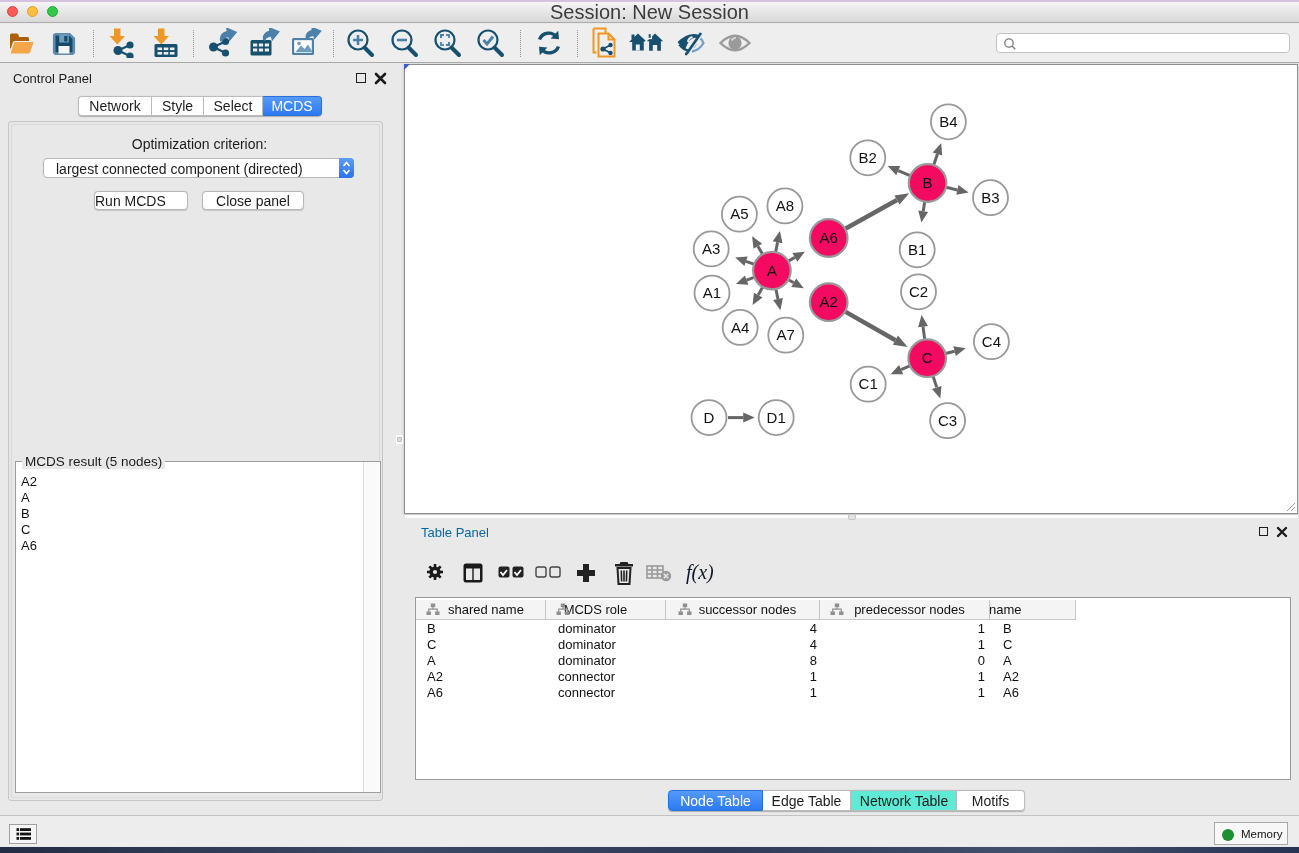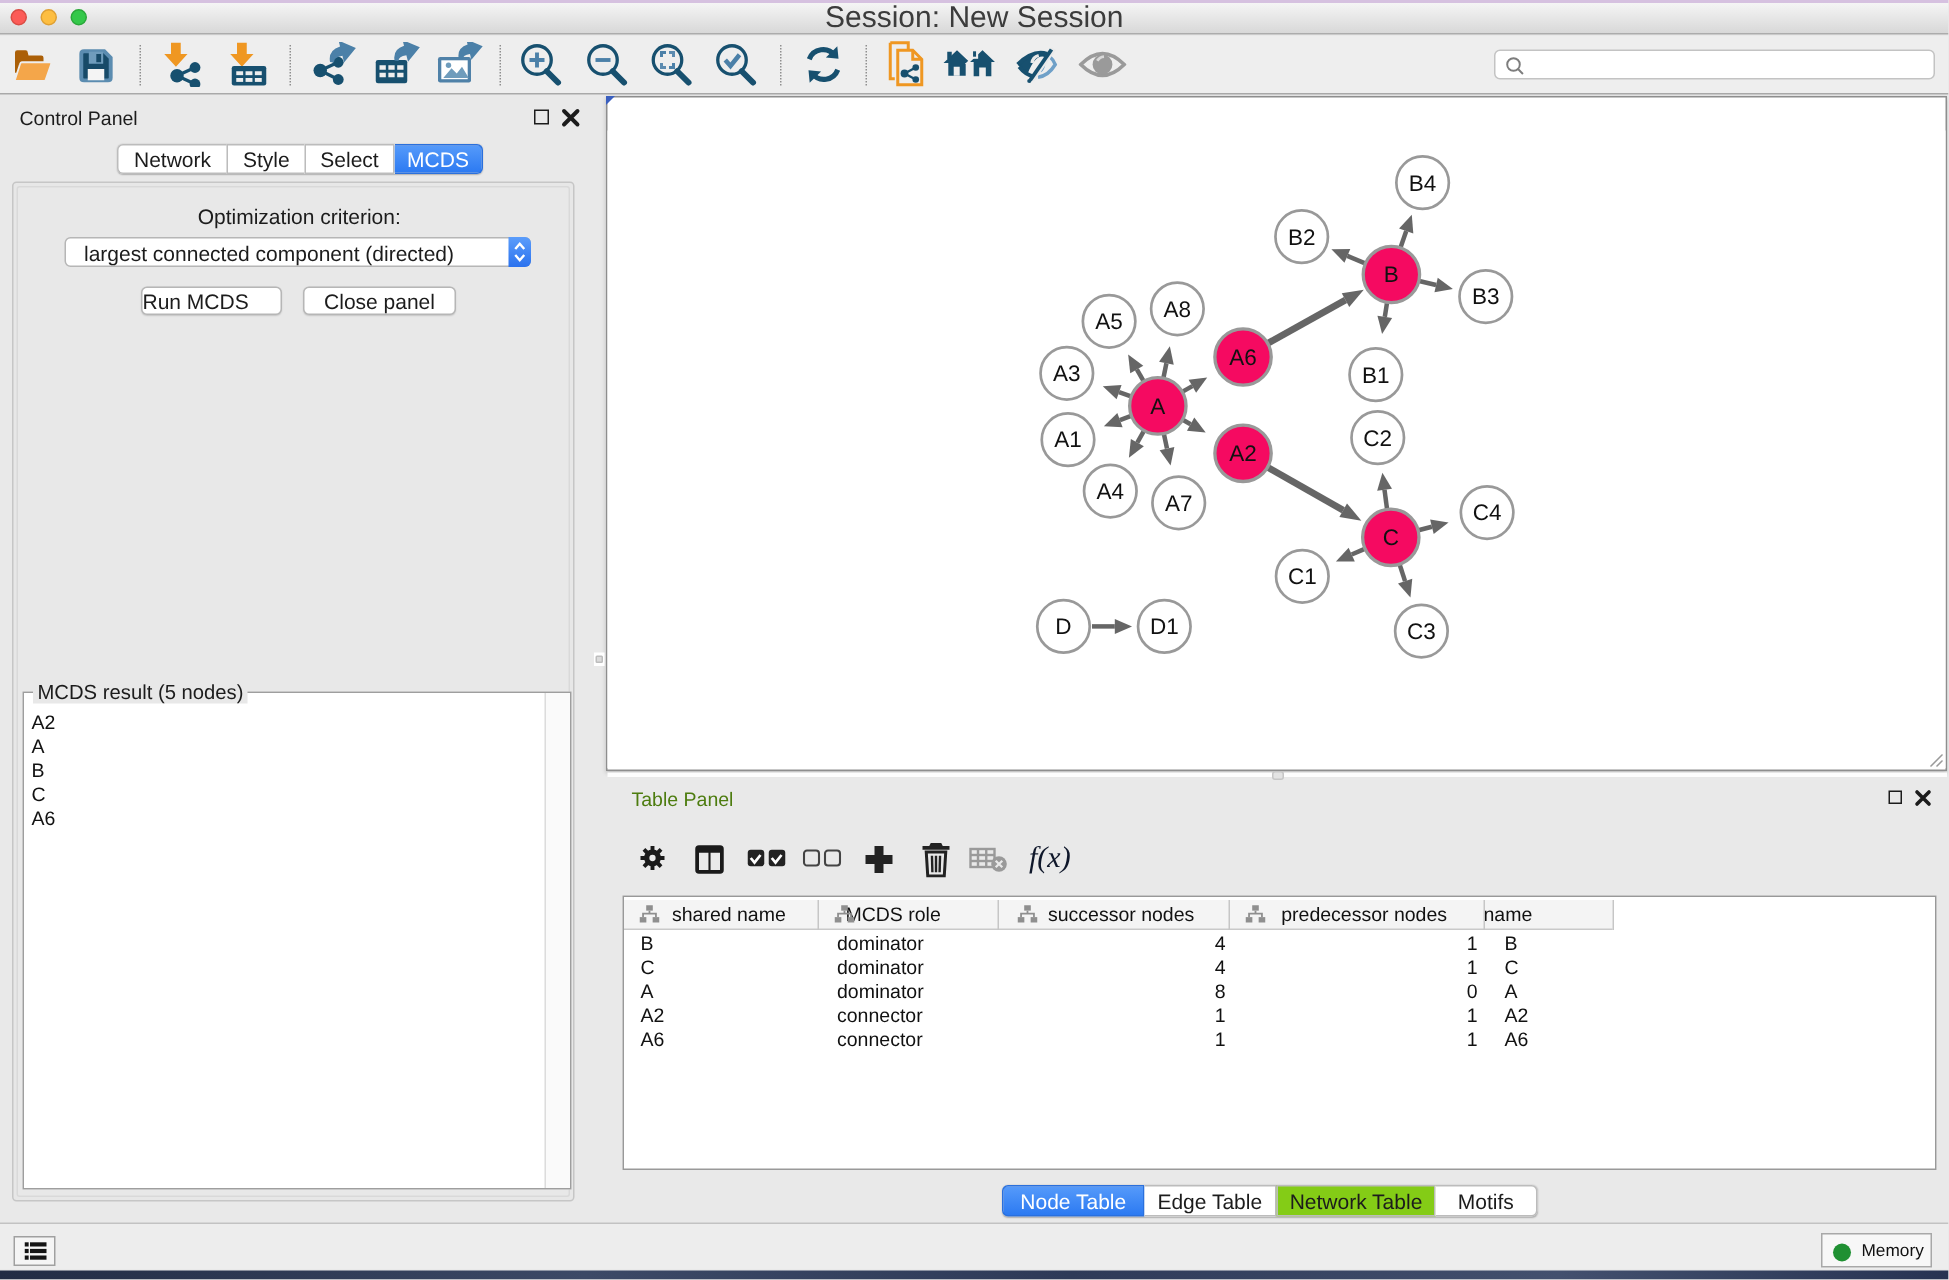--- a/index.html
+++ b/index.html
@@ -292,21 +292,21 @@
         <line x1="11" y1="7" x2="7" y2="11"></line>
       </g>
     </svg>
 </div>
 
 <div class="abs" style="left:396px;top:435px;width:7px;height:9px;background:#fff;border:0"></div>
 <div class="abs" style="left:397px;top:437px;width:5px;height:5px;background:#dcdcdc;border:1px solid #bdbdbd;border-radius:1px"></div>
 <div class="abs" style="left:405px;top:515px;width:893px;height:3px;background:#fdfdfd"></div>
 <div class="abs" style="left:848px;top:514px;width:8px;height:6px;background:#e3e3e3;border:1px solid #c6c6c6;border-radius:2px"></div>
 
-<div class="abs" style="left:421px;top:525px;font-size:13px;color:#4d7c0f">Table Panel</div>
+<div class="abs" style="left:421px;top:525px;font-size:13px;color:#0369a1">Table Panel</div>
 <div class="abs" style="left:1259px;top:527px;width:9px;height:9px;border:1.5px solid #1c1c1c"></div>
 <svg class="abs" style="left:1276px;top:526px" width="12" height="12" viewBox="0 0 12 12">
     <path d="M2 2 L10 10 M10 2 L2 10" stroke="#1c1c1c" stroke-width="2.4" stroke-linecap="round"></path>
   </svg>
 
 <svg style="position:absolute;left:426px;top:563px" width="18" height="18" viewBox="0 0 18 18">
     <g fill="#1a1a1a">
       <circle cx="9" cy="9" r="5.6"></circle>
       <g stroke="#1a1a1a" stroke-width="2.6">
         <line x1="9" y1="1" x2="9" y2="4"></line>
@@ -447,21 +447,21 @@
 <span style="position:absolute;left:12px">A6</span>
 <span style="position:absolute;left:143px">connector</span>
 <span style="position:absolute;left:250px;width:152px;text-align:right">1</span>
 <span style="position:absolute;left:404px;width:166px;text-align:right">1</span>
 <span style="position:absolute;left:588px">A6</span>
 </div>
 
 <div class="abs" style="left:668px;top:790px;height:21px;display:flex;font-size:14px;border-radius:4px;box-shadow:0 0.5px 1px rgba(0,0,0,0.25)">
   <div style="width:95px;background:linear-gradient(#559afa,#2c7af2);border:1px solid #2a70dd;border-radius:4px 0 0 4px;text-align:center;line-height:20px;color:#fff">Node Table</div>
   <div style="width:88px;background:#fff;border:1px solid #bcbcbc;border-left:none;text-align:center;line-height:20px;color:#1c1c1c">Edge Table</div>
-  <div style="width:106px;background:#84cc16;border:1px solid #bcbcbc;border-left:1px solid #bcbcbc;text-align:center;line-height:20px;color:#1c1c1c">Network Table</div>
+  <div style="width:106px;background:#5eead4;border:1px solid #bcbcbc;border-left:1px solid #bcbcbc;text-align:center;line-height:20px;color:#1c1c1c">Network Table</div>
   <div style="width:68px;background:#fff;border:1px solid #bcbcbc;border-left:none;border-radius:0 4px 4px 0;text-align:center;line-height:20px;color:#1c1c1c">Motifs</div>
 </div>
 
 <div class="abs" style="left:0;top:815px;width:1299px;height:31px;background:#ededed;border-top:1px solid #c2c2c2"></div>
 <div class="abs" style="left:9px;top:824px;width:28px;height:20px;background:#f5f5f5;border:1px solid #a0a0a0">
   <svg width="26" height="18" viewBox="0 0 26 18">
       <g fill="#141414">
         <rect x="6.5" y="3.2" width="2.6" height="2.8"></rect>
         <rect x="10" y="3.2" width="11" height="2.8"></rect>
         <rect x="6.5" y="7.6" width="2.6" height="2.8"></rect>

